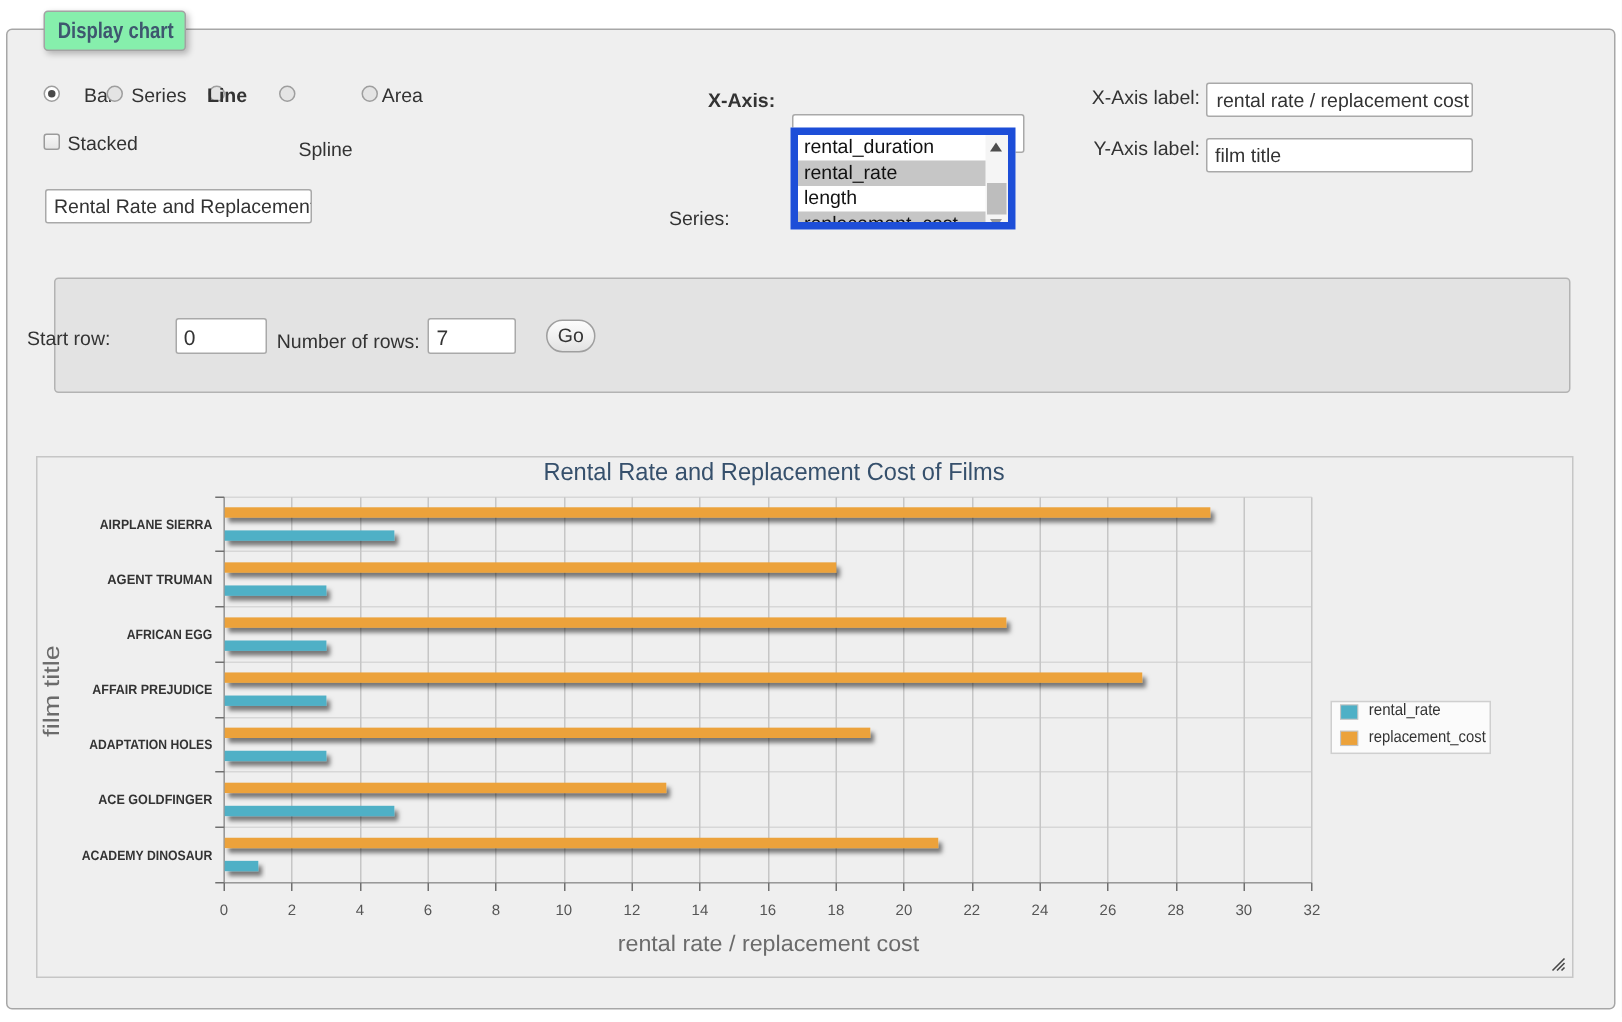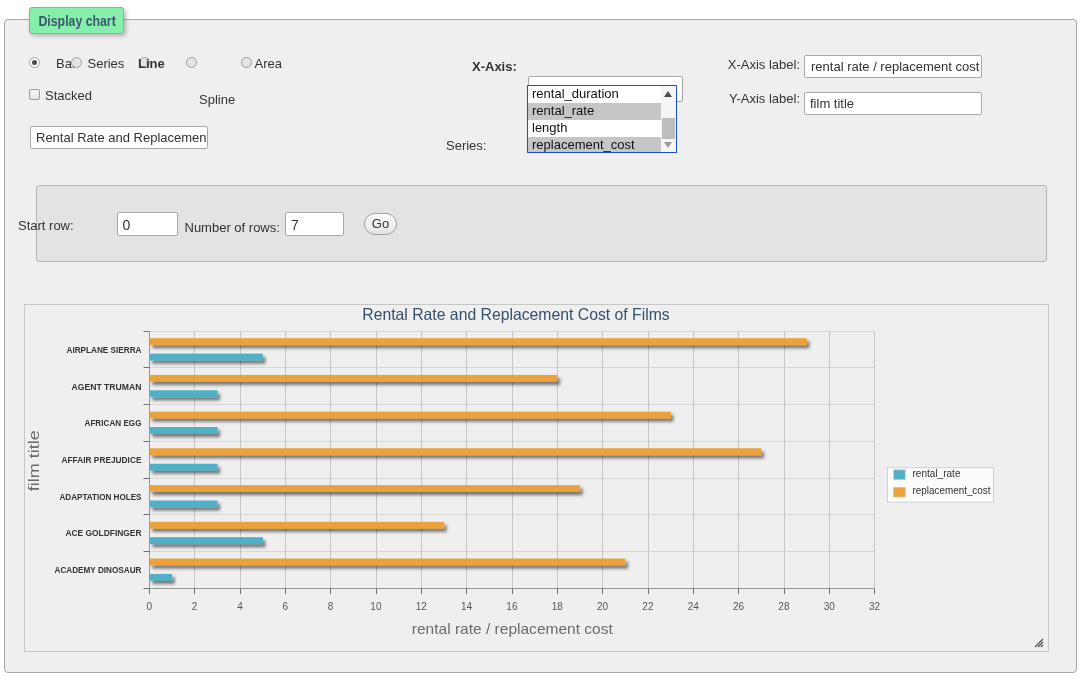--- a/index.html
+++ b/index.html
@@ -11,21 +11,21 @@
 .lbl{font-size:13px;color:#333;line-height:15px;}
 .radio{width:11px;height:11px;border-radius:50%;border:1px solid #9e9e9e;background:#e4e4e4;}
 .radio.on{background:#fff;}
 .radio.on::after{content:"";position:absolute;left:2px;top:2px;width:5px;height:5px;border-radius:50%;background:#4a4a4a;}
 .checkbox{width:11px;height:11px;border:1px solid #9b9b9b;border-radius:2px;background:linear-gradient(#f6f6f6,#e6e6e6);}
 .tinput{background:#fff;border:1px solid #a9a9a9;border-radius:2px;font-size:13px;color:#333;line-height:20px;padding:0 5px;white-space:nowrap;overflow:hidden;}
 #panel{left:35.5px;top:185px;width:1011px;height:77px;background:#e3e3e3;border:1px solid #b3b3b3;border-radius:3px;}
 #gobtn{left:364px;top:213px;width:33px;height:22px;border:1px solid #9f9f9f;border-radius:11px;background:linear-gradient(#fcfcfc,#eee 60%,#e2e2e2);font-size:13px;color:#333;text-align:center;line-height:20px;}
 #selectbox{left:528px;top:57px;width:155px;height:23px;background:#fff;border:1px solid #a9a9a9;border-radius:2px;font-size:13px;color:#222;line-height:21px;padding:12px 6px;margin-top:19px;}
 #selectbox .arr{position:absolute;right:6.5px;top:9px;width:0;height:0;border-left:3.5px solid transparent;border-right:3.5px solid transparent;border-top:5.5px solid #000;}
-#listbox{left:527px;top:85px;width:150px;height:68px;background:#fff;border:1px solid #1d4ed8;overflow:hidden;}
+#listbox{left:527px;top:85px;width:150px;height:68px;background:#fff;border:5px solid #1d4ed8;overflow:hidden;}
 .opt{height:17px;font-size:13px;color:#111;line-height:16px;padding-left:4px;white-space:nowrap;}
 .opt.sel{background:#c6c6c6;}
 #sbar{position:absolute;right:0;top:0;width:15px;height:66px;background:#f5f5f5;}
 #sbar .thumb{position:absolute;left:1px;top:32px;width:13px;height:21px;background:#bdbdbd;}
 #sbar .up{position:absolute;left:3px;top:5px;width:0;height:0;border-left:4px solid transparent;border-right:4px solid transparent;border-bottom:6px solid #4d4d4d;}
 #sbar .dn{position:absolute;left:3px;bottom:4px;width:0;height:0;border-left:4px solid transparent;border-right:4px solid transparent;border-top:6px solid #9a9a9a;}
 #chartbox{left:24px;top:304px;width:1025px;height:348px;background:#efefef;border:1px solid #c6c6c6;}
 </style>
 </head>
 <body>

